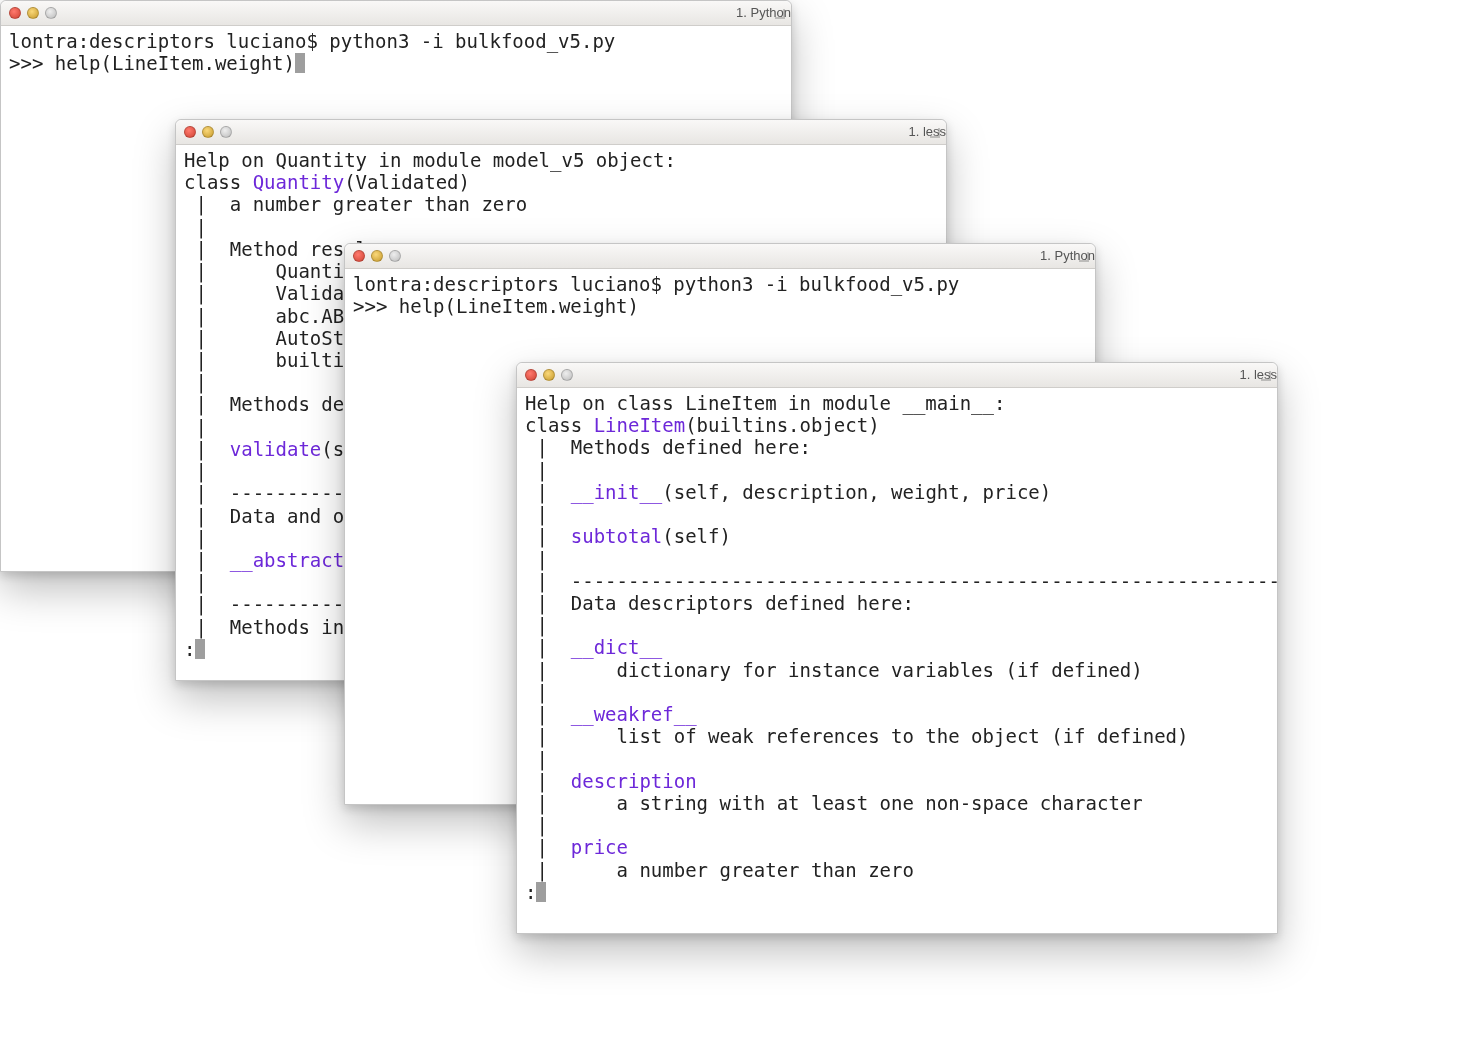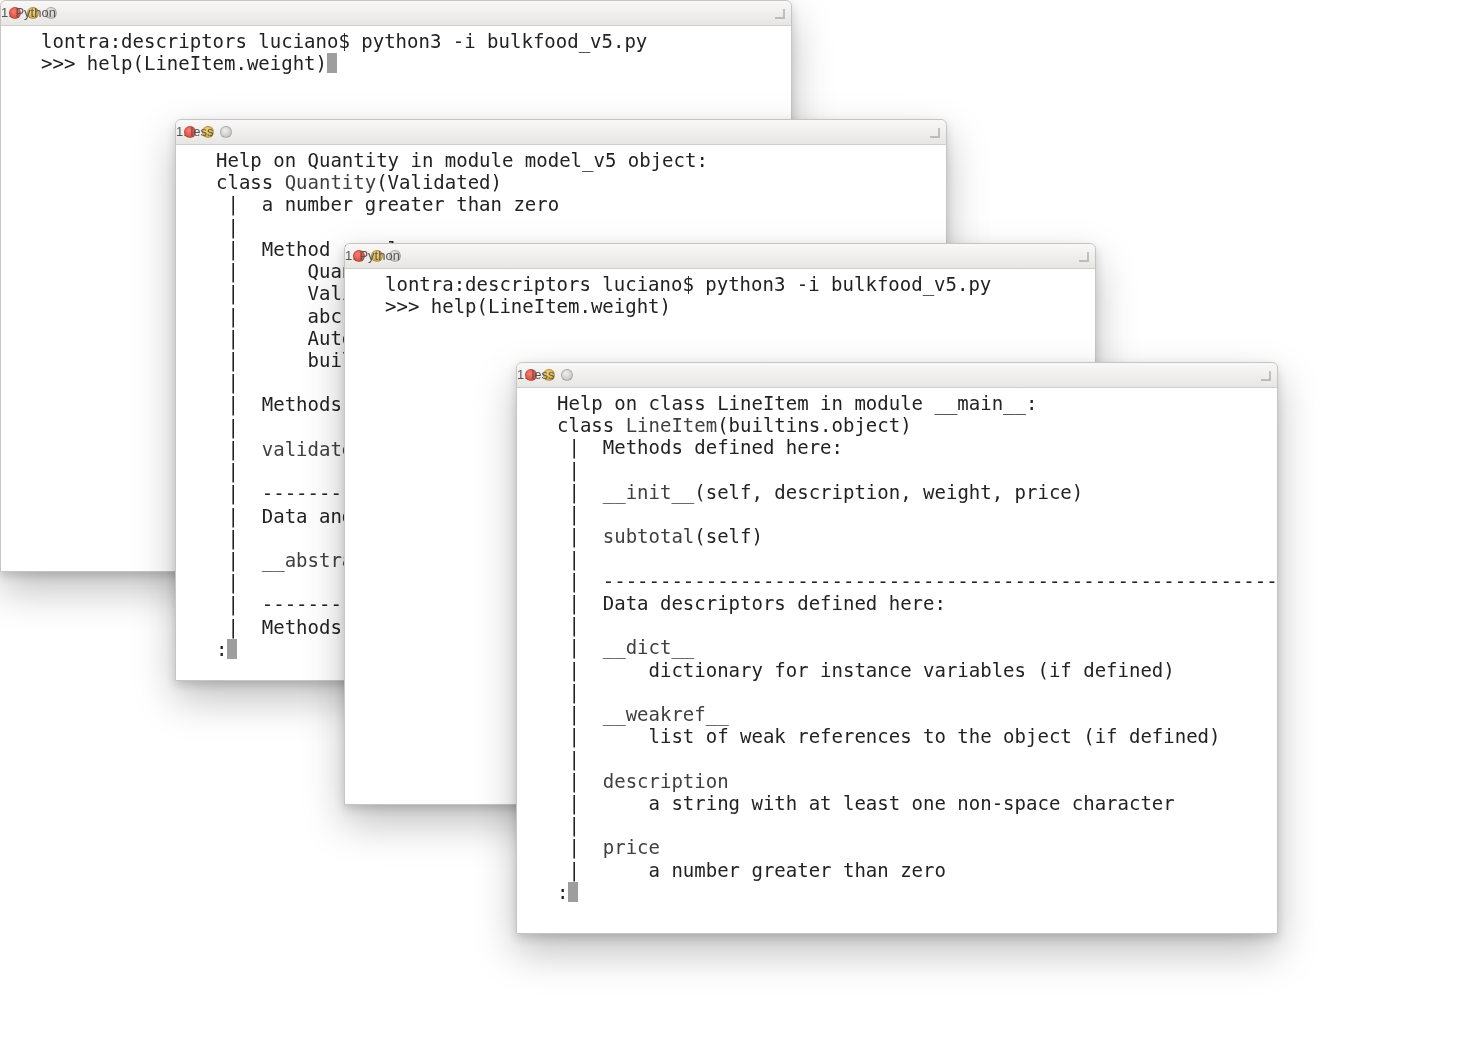--- a/index.html
+++ b/index.html
@@ -42,21 +42,21 @@
     border-radius: 50%;
     border: 1px solid rgba(0,0,0,.18);
     box-sizing: border-box;
   }
   .dot.red    { background: radial-gradient(circle at 40% 35%, #ff7a6e, #d04334); }
   .dot.yellow { background: radial-gradient(circle at 40% 35%, #fad87a, #c79a2b); }
   .dot.green  { background: radial-gradient(circle at 40% 35%, #eee, #bbb); } 
   .win-title {
     position: absolute;
     left: 0; right: 0;
-    text-align: left;
+    text-align: right;
     font-family: "Lucida Grande","Helvetica Neue",sans-serif;
     font-size: 13px;
     color: #555;
     pointer-events: none;
   }
   .resize-icon {
     position: absolute;
     right: 6px;
     top: 4px;
     width: 14px; height: 14px;
@@ -67,24 +67,23 @@
     position: absolute;
     background: #666;
   }
   .resize-icon::before { right:0; bottom:0; width:2px; height:10px; }
   .resize-icon::after  { right:0; bottom:0; width:10px; height:2px; }
 
   .content {
     padding: 4px 8px 0 8px;
     white-space: pre;
     overflow: hidden;
-    margin-left: 32px;
   }
   .line { display: block; }
-  .hl { color: #404040; }
+  .hl { color: #6d28d9; }
   .cursor {
     display: inline-block;
     width: 10px;
     height: 20px;
     vertical-align: -3px;
     background: #9e9e9e;
   }
 </style>
 </head>
 <body>

